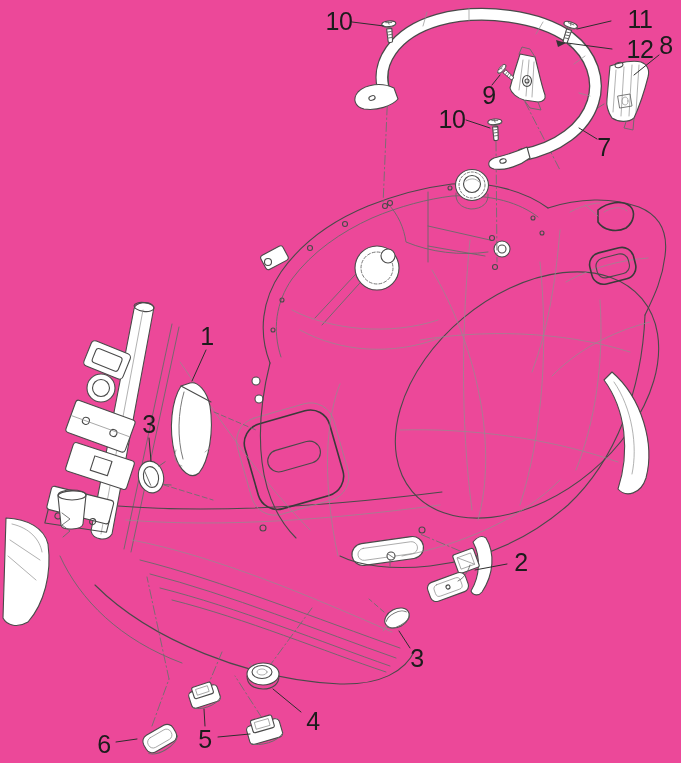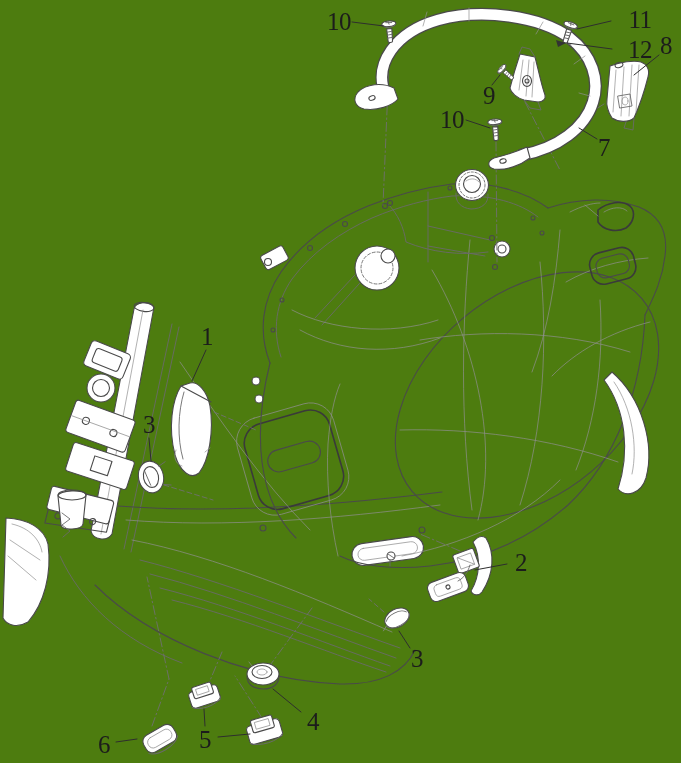--- a/index.html
+++ b/index.html
@@ -1,18 +1,18 @@
 <!DOCTYPE html>
 <html><head>
 <meta charset="utf-8">
 <style>
   html,body{margin:0;padding:0;background:#fff;}
   .stage{
-    position:relative;width:681px;height:763px;background:#4d7c0f;overflow:hidden;
-    font-family:Liberation Serif, serif;
+    position:relative;width:681px;height:763px;background:#ec4899;overflow:hidden;
+    font-family:Liberation Sans, sans-serif;
   }
   .stage svg{position:absolute;left:0;top:0;}
   
   svg path,svg ellipse,svg rect,svg circle,svg line,svg polyline{
     fill:none;stroke:#4a4a4a;stroke-width:1.1;stroke-linecap:round;stroke-linejoin:round;
   }
   .f{fill:#ffffff;}
   .lt{stroke:#8f8f8f;stroke-width:.7;}
   .md{stroke:#6a6a6a;stroke-width:.9;}
   .hv{stroke:#3a3a3a;stroke-width:1.6;}

